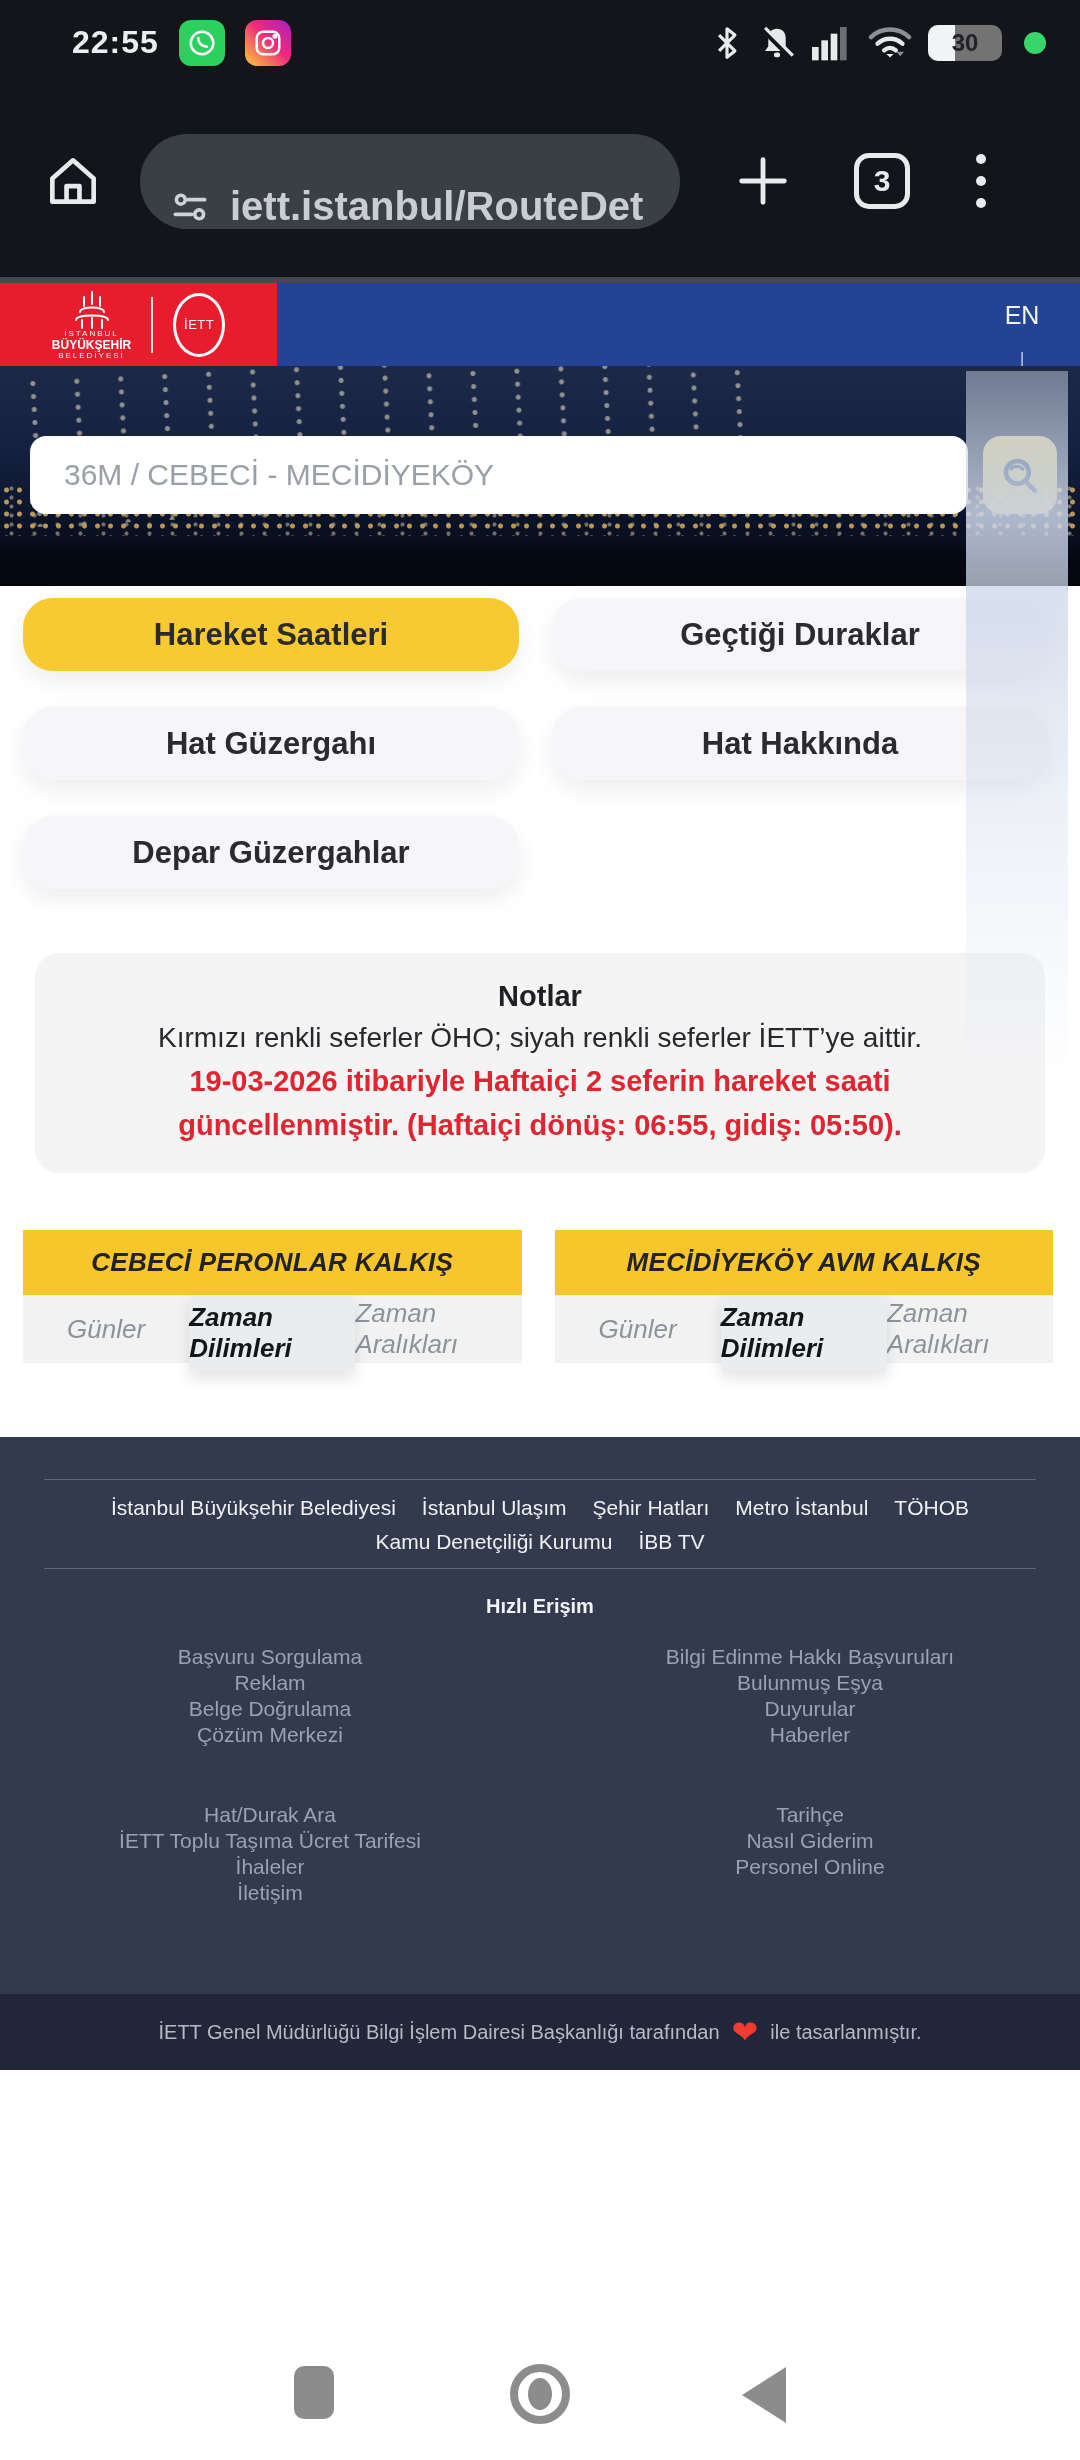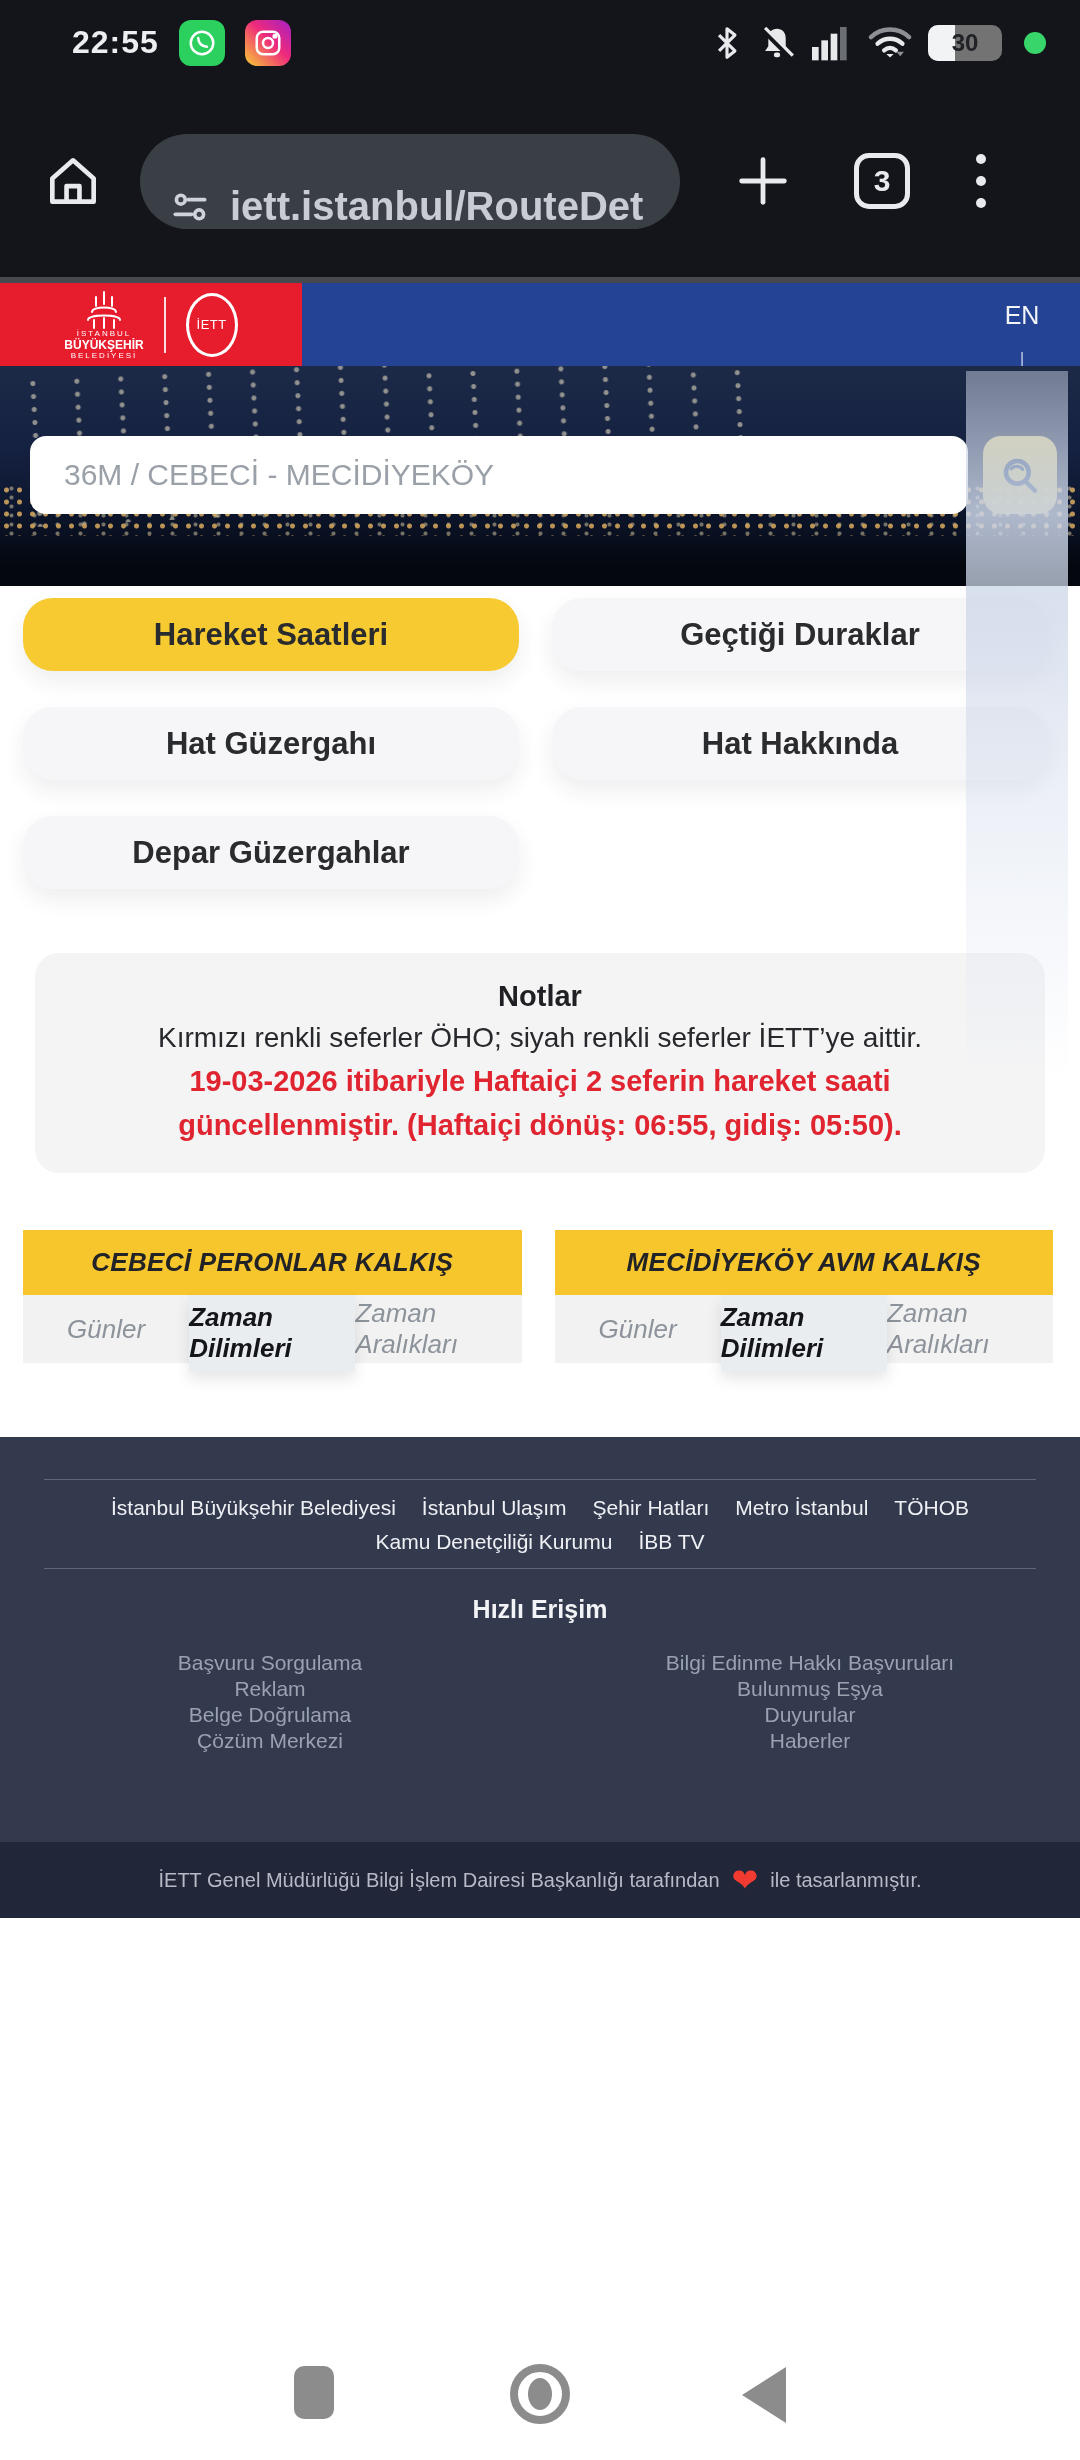--- a/index.html
+++ b/index.html
@@ -24,21 +24,21 @@
   .url-text { font-size:40px; color:#c9cdd3; white-space:nowrap; margin-left:18px; }
   .plus-btn { margin-left:48px; width:70px; text-align:center; }
   .tabcount { margin-left:56px; width:56px; height:56px; border:5px solid #e8eaed; border-radius:15px; display:flex; align-items:center; justify-content:center; font-size:30px; font-weight:bold; color:#e8eaed; }
   .kebab { margin-left:66px; display:flex; flex-direction:column; gap:12px; }
   .kebab span { width:10px; height:10px; border-radius:50%; background:#e8eaed; }
 
   .graystrip { height:6px; background:#47494e; }
 
   
   .site-header { height:83px; display:flex; background:#254394; }
-  .brand-red { width:302px; background:#e71d2e; display:flex; align-items:center; justify-content:center; gap:20px; }
+  .brand-red { width:277px; background:#e71d2e; display:flex; align-items:center; justify-content:center; gap:20px; }
   .ibb-block { display:flex; flex-direction:column; align-items:center; line-height:1; }
   .ibb-line1,.ibb-line3 { font-size:8px; letter-spacing:2px; color:#fff; }
   .ibb-line2 { font-size:12px; font-weight:bold; color:#fff; margin:1px 0; }
   .brand-divider { width:2px; height:56px; background:rgba(255,255,255,.85); }
   .iett-oval { width:52px; height:64px; border:3px solid #fff; border-radius:50%; display:flex; align-items:center; justify-content:center; }
   .iett-oval span { font-size:13px; font-weight:normal; color:#fff; letter-spacing:.5px; }
   .header-right { margin-left:auto; display:flex; align-items:center; gap:18px; padding-right:26px;flex-direction:column; }
   .hdr-lang,.hdr-menu { font-size:25px; color:#f2f4f8; }
   .hdr-sep { font-size:22px; color:#9fb0d8; }
   .burger { display:flex; flex-direction:column; gap:9px; width:58px; margin-left:6px; }
@@ -85,21 +85,21 @@
     font-size:26px; font-weight:bold; color:#222326; letter-spacing:.3px; }
   .panel-tabs { display:flex; background:#f2f2f3; height:68px; }
   .tab { flex:1; display:flex; align-items:center; justify-content:center; font-size:26px; color:#8d939b; cursor:pointer; }
   .tab.active { background:#e9edef; color:#141518; font-weight:bold; height:76px; box-shadow:0 8px 14px rgba(0,0,0,.10); position:relative; z-index:2; }
 
   
   .footer { margin-top:74px; background:#333a4e; padding-top:42px; }
   .partner-row { margin:0 44px; border-top:1px solid rgba(255,255,255,.22); border-bottom:1px solid rgba(255,255,255,.22);
     padding:16px 20px 14px; display:flex; flex-wrap:wrap; justify-content:center; column-gap:26px; row-gap:10px; }
   .partner-link { font-size:21px; color:#eef0f4; white-space:nowrap; }
-  .quick-title { text-align:center; margin-top:26px; font-size:25px; font-weight:bold; color:#f2f3f6; }
+  .quick-title { text-align:center; margin-top:26px; font-size:20px; font-weight:bold; color:#f2f3f6; }
   .quick-grid { display:grid; grid-template-columns:1fr 1fr; margin-top:26px; }
   .quick-col { display:flex; flex-direction:column; align-items:center; }
   .quick-link { font-size:21px; color:#9aa1b1; line-height:26px; }
   .quick-grid.g2 { margin-top:54px; }
   .footer-pad { height:88px; }
   .credit-bar { background:#212639; height:76px; display:flex; align-items:center; justify-content:center; gap:12px; }
   .credit-text { font-size:20px; color:#b6bac6; }
   .heart { font-size:32px; color:#f23b30; line-height:1; }
 
   
@@ -295,20 +295,33 @@
           <span class="quick-link">Belge Doğrulama</span>
           <span class="quick-link">Çözüm Merkezi</span>
         </div>
         <div class="quick-col">
           <span class="quick-link">Bilgi Edinme Hakkı Başvuruları</span>
           <span class="quick-link">Bulunmuş Eşya</span>
           <span class="quick-link">Duyurular</span>
           <span class="quick-link">Haberler</span>
         </div>
       </div>
+      <div class="quick-grid g2">
+        <div class="quick-col">
+          <span class="quick-link">Hat/Durak Ara</span>
+          <span class="quick-link">İETT Toplu Taşıma Ücret Tarifesi</span>
+          <span class="quick-link">İhaleler</span>
+          <span class="quick-link">İletişim</span>
+        </div>
+        <div class="quick-col">
+          <span class="quick-link">Tarihçe</span>
+          <span class="quick-link">Nasıl Giderim</span>
+          <span class="quick-link">Personel Online</span>
+        </div>
+      </div>
       <div class="footer-pad"></div>
     </div>
 
     <div class="credit-bar">
       <span class="credit-text">İETT Genel Müdürlüğü Bilgi İşlem Dairesi Başkanlığı tarafından</span>
       <span class="heart">❤</span>
       <span class="credit-text">ile tasarlanmıştır.</span>
     </div>
 
   </div>

